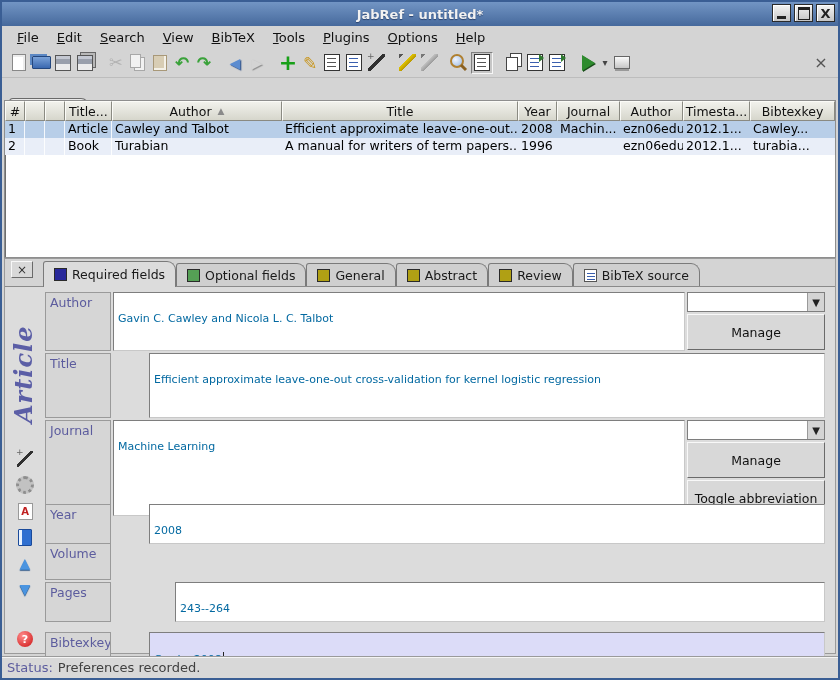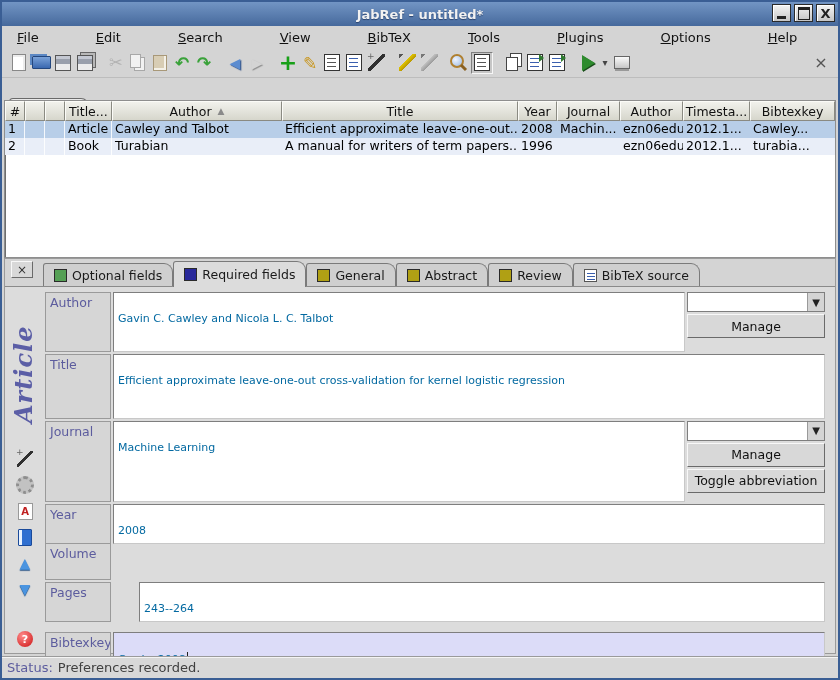--- a/index.html
+++ b/index.html
@@ -17,21 +17,21 @@
   .win-controls { position:absolute; right:3px; top:2px; display:flex; gap:3px; }
   .win-btn { width:19px; height:18px; background:linear-gradient(#f4f4f4,#c6c6c6);
     border:1px solid #2a2a2a; box-shadow:inset 1px 1px 0 #ffffff;
     display:flex; align-items:center; justify-content:center; position:relative; }
   .wb-min::before { content:""; width:9px; height:3px; background:#222; margin-top:9px; }
   .wb-max::before { content:""; width:10px; height:9px; border:1px solid #222; border-top:3px solid #222; }
   .wb-close::before { content:"X"; font-weight:bold; font-size:13px; color:#222; }
 
   
   .menubar { position:absolute; top:24px; left:0; right:0; height:22px;
-    background:#d4d4d4; display:flex; align-items:center; padding-left:6px;gap:39px; }
+    background:#d4d4d4; display:flex; align-items:center; padding-left:6px; }
   .menu-item { display:inline-block; padding:2px 9px; color:#111; font-size:13px; }
   .menu-item::first-letter { text-decoration:underline; }
 
   
   .toolbar { position:absolute; top:46px; left:0; right:0; height:30px;
     background:#d4d4d4; display:flex; align-items:center; padding:0 6px;
     border-bottom:1px solid #bdbdbd; }
   .tb-sep { width:9px; height:20px; }
   .tb-btn { width:22px; height:22px; display:flex; align-items:center; justify-content:center;
     position:relative; flex:0 0 auto; }
@@ -153,27 +153,27 @@
 
   .fields { flex:1; padding:4px 10px 0 0; display:flex; flex-direction:column; }
   .frow { display:grid; grid-template-columns:66px 1fr 138px; column-gap:2px; }
   .frow-author { height:62px; } .frow-title { height:68px; } .frow-journal { height:84px; }
   .frow-year, .frow-volume { height:39px; } .frow-pages { height:42px;gap:28px; }
   .frow-key { height:22px; margin-top:8px; }
   .flabel { background:#d6d6d6; border:1px solid #9a9a9a; color:#5c5c9e; font-size:12.5px;
     padding:2px 4px; margin:1px 0; overflow:hidden; white-space:nowrap; }
   .tinput { background:#fff; border:1px solid; border-color:#7e7e7e #c8c8c8 #c8c8c8 #7e7e7e;
     font-size:11px; color:#0369a1; padding:19px 4px; margin:1px 0; overflow:hidden; }
-  .span2 { grid-column:2 / 4; }
+  .span2 { grid-column:2 / 4;margin-left:36px; }
   .widgets { display:flex; flex-direction:column; gap:2px; margin:1px 0; }
   .combo { height:20px; background:#fff; border:1px solid #7e7e7e; display:flex; align-items:stretch; }
   .combo-text { flex:1; }
   .combo-arrow { width:17px; background:#d4d4d4; border-left:1px solid #9a9a9a;
     display:flex; align-items:center; justify-content:center; font-size:10px; color:#222; }
-  .jbtn { height:24px; background:#d8d8d8; border:1px solid; border-color:#f8f8f8 #6a6a6a #6a6a6a #f8f8f8;
+  .jbtn { height:36px; background:#d8d8d8; border:1px solid; border-color:#f8f8f8 #6a6a6a #6a6a6a #f8f8f8;
     font-size:12.5px; color:#111; display:flex; align-items:center; justify-content:center; white-space:nowrap; }
   .key-input { background:#dcdcf8; }
   .caret { display:inline-block; width:1px; height:13px; background:#222; vertical-align:-2px; margin-left:1px; }
 
   
   .statusbar { position:absolute; left:0; right:0; bottom:0; height:22px; background:#d8d8d8;
     border-top:1px solid #9a9a9a; box-shadow:inset 0 1px 0 #f4f4f4;
     display:flex; align-items:center; padding-left:5px; font-size:13px; }
   .status-label { color:#5c5c9e; margin-right:5px; }
   .status-msg { color:#404040; }
@@ -285,27 +285,27 @@
           <div class="td-cell">ezn06edu</div>
           <div class="td-cell">2012.1...</div>
           <div class="td-cell">turabia...</div>
         </div>
       </div>
   </div>
 
   <div class="editor">
     <div class="editor-tabs">
       <span class="editor-close">×</span>
-    <div class="etab">
+    <div class="etab active">
+          <span class="tab-swatch" style="background: rgb(40, 40, 154);"></span>
+          <span>Required fields</span>
+        </div>
+        <div class="etab">
           <span class="tab-swatch" style="background: rgb(85, 160, 85);"></span>
           <span>Optional fields</span>
-        </div>
-        <div class="etab active">
-          <span class="tab-swatch" style="background: rgb(40, 40, 154);"></span>
-          <span>Required fields</span>
         </div>
         <div class="etab">
           <span class="tab-swatch" style="background: rgb(176, 160, 20);"></span>
           <span>General</span>
         </div>
         <div class="etab">
           <span class="tab-swatch" style="background: rgb(176, 160, 20);"></span>
           <span>Abstract</span>
         </div>
         <div class="etab">

